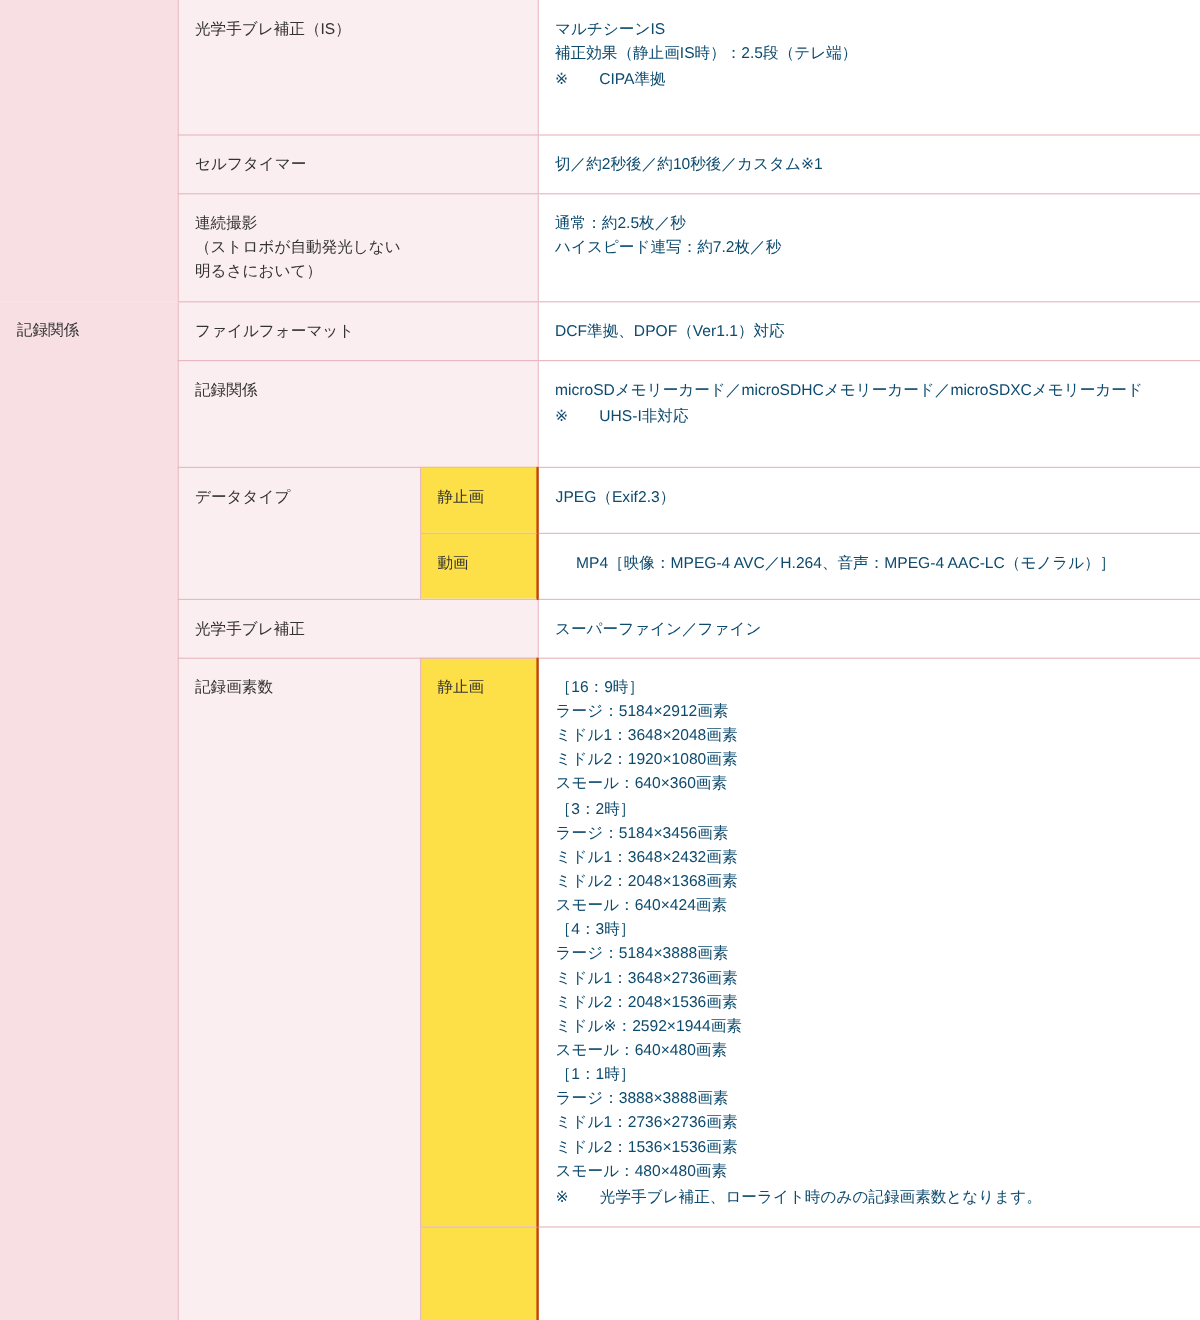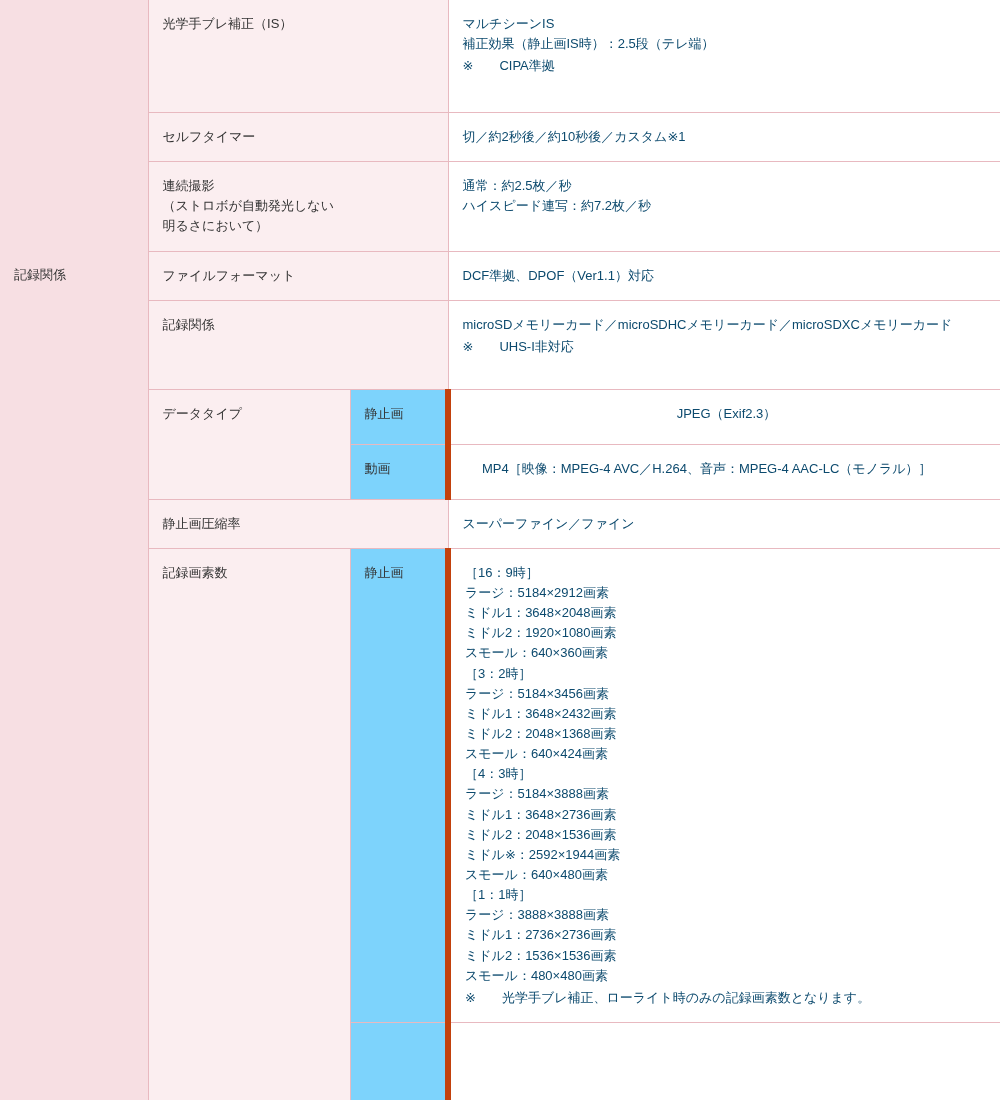--- a/index.html
+++ b/index.html
@@ -41,22 +41,22 @@
   }
   td.group.blank {
     border-bottom: none;
   }
   td.item {
     background: #fbeef0;
     border-right: 1px solid #e8b9c0;
     color: #333;
   }
   td.sub {
-    background: #7dd3fc;
-    border-right: 6px solid #c2410c;
+    background: #fde047;
+    border-right: 2px solid #c2410c;
     color: #333;
   }
   td.val {
     background: #ffffff;
     color: #0c4a6e;
   }
   .lines {
     white-space: pre-wrap;
   }
   .noteline {
@@ -124,33 +124,33 @@
       <td class="val" style="height:60px;">
         <span class="lines">microSDメモリーカード／microSDHCメモリーカード／microSDXCメモリーカード</span>
         <span class="noteline">※　　UHS-I非対応</span>
       </td>
     </tr>
     <tr>
       <td class="item" rowspan="2">
         <span class="lines">データタイプ</span>
       </td>
       <td class="sub">静止画</td>
-      <td class="val" style="height:26px;text-align:center;">
+      <td class="val" style="height:26px;">
         <span class="lines">JPEG（Exif2.3）</span>
       </td>
     </tr>
     <tr>
       <td class="sub">動画</td>
       <td class="val" style="height:26px;padding-left:31px;">
         <span class="lines">MP4［映像：MPEG-4 AVC／H.264、音声：MPEG-4 AAC-LC（モノラル）］</span>
       </td>
     </tr>
     <tr>
       <td class="item" colspan="2">
-        <span class="lines">静止画圧縮率</span>
+        <span class="lines">光学手ブレ補正</span>
       </td>
       <td class="val">
         <span class="lines">スーパーファイン／ファイン</span>
       </td>
     </tr>
     <tr>
       <td class="item" rowspan="2">
         <span class="lines">記録画素数</span>
       </td>
       <td class="sub">静止画</td>

